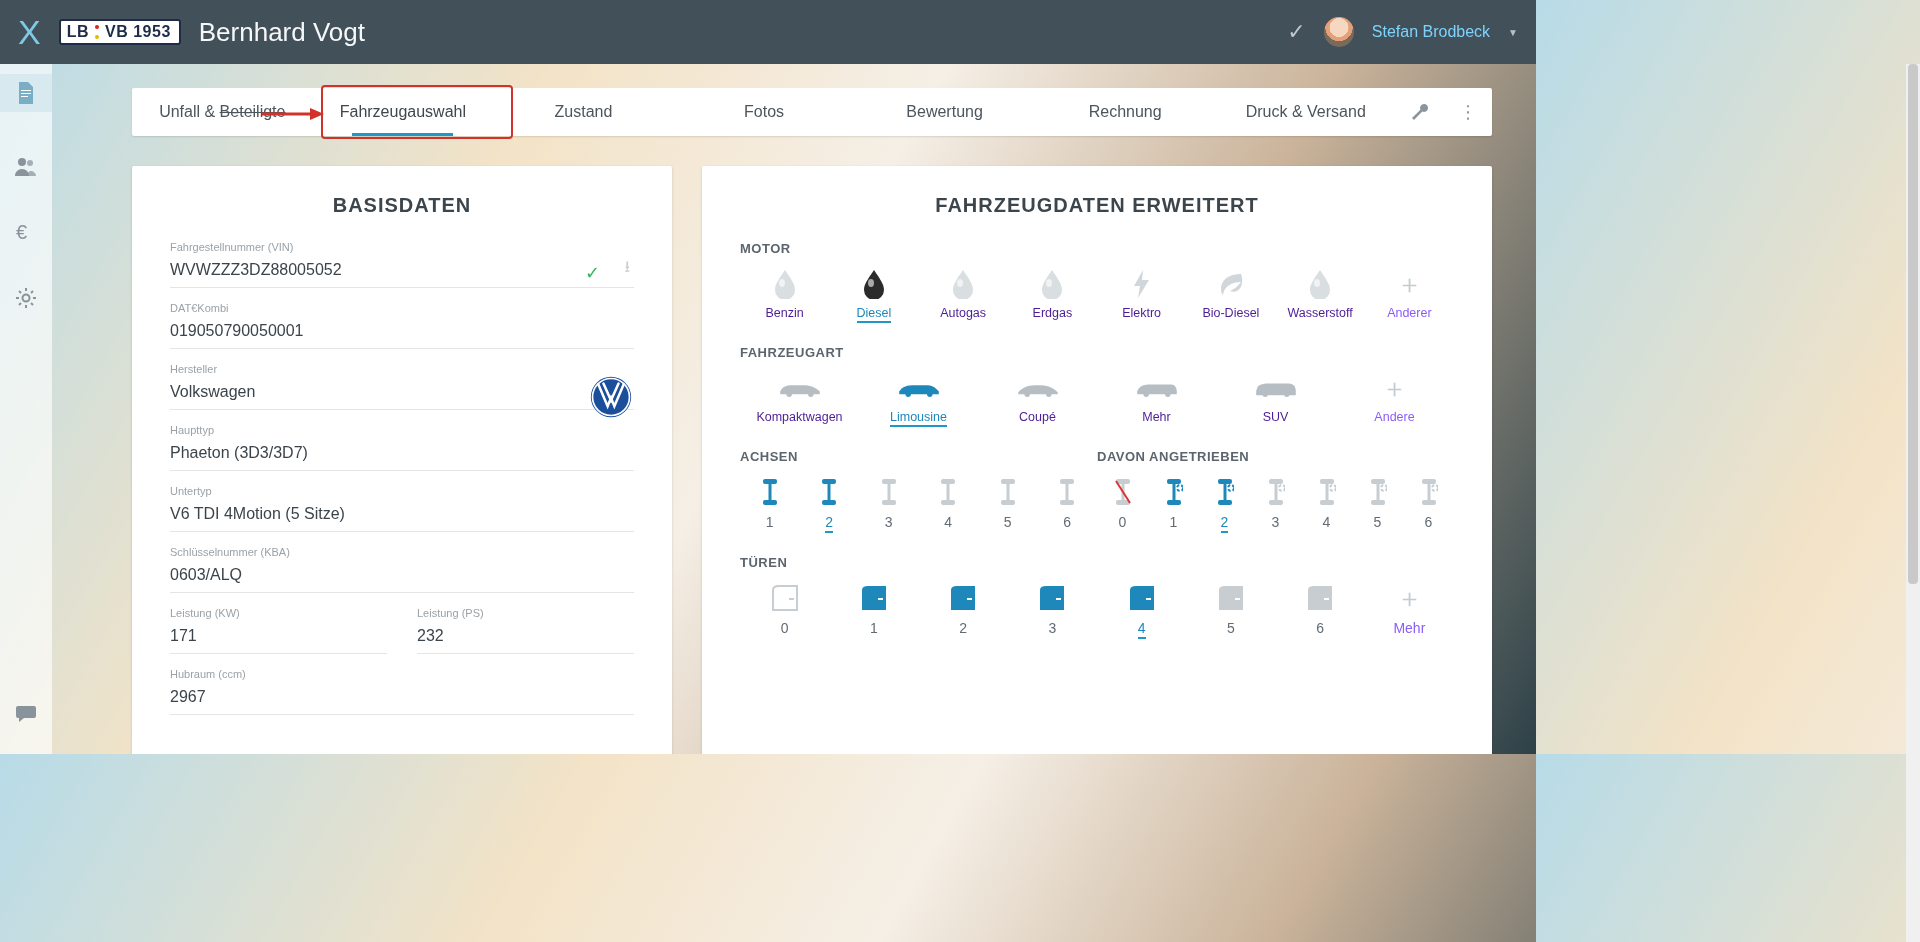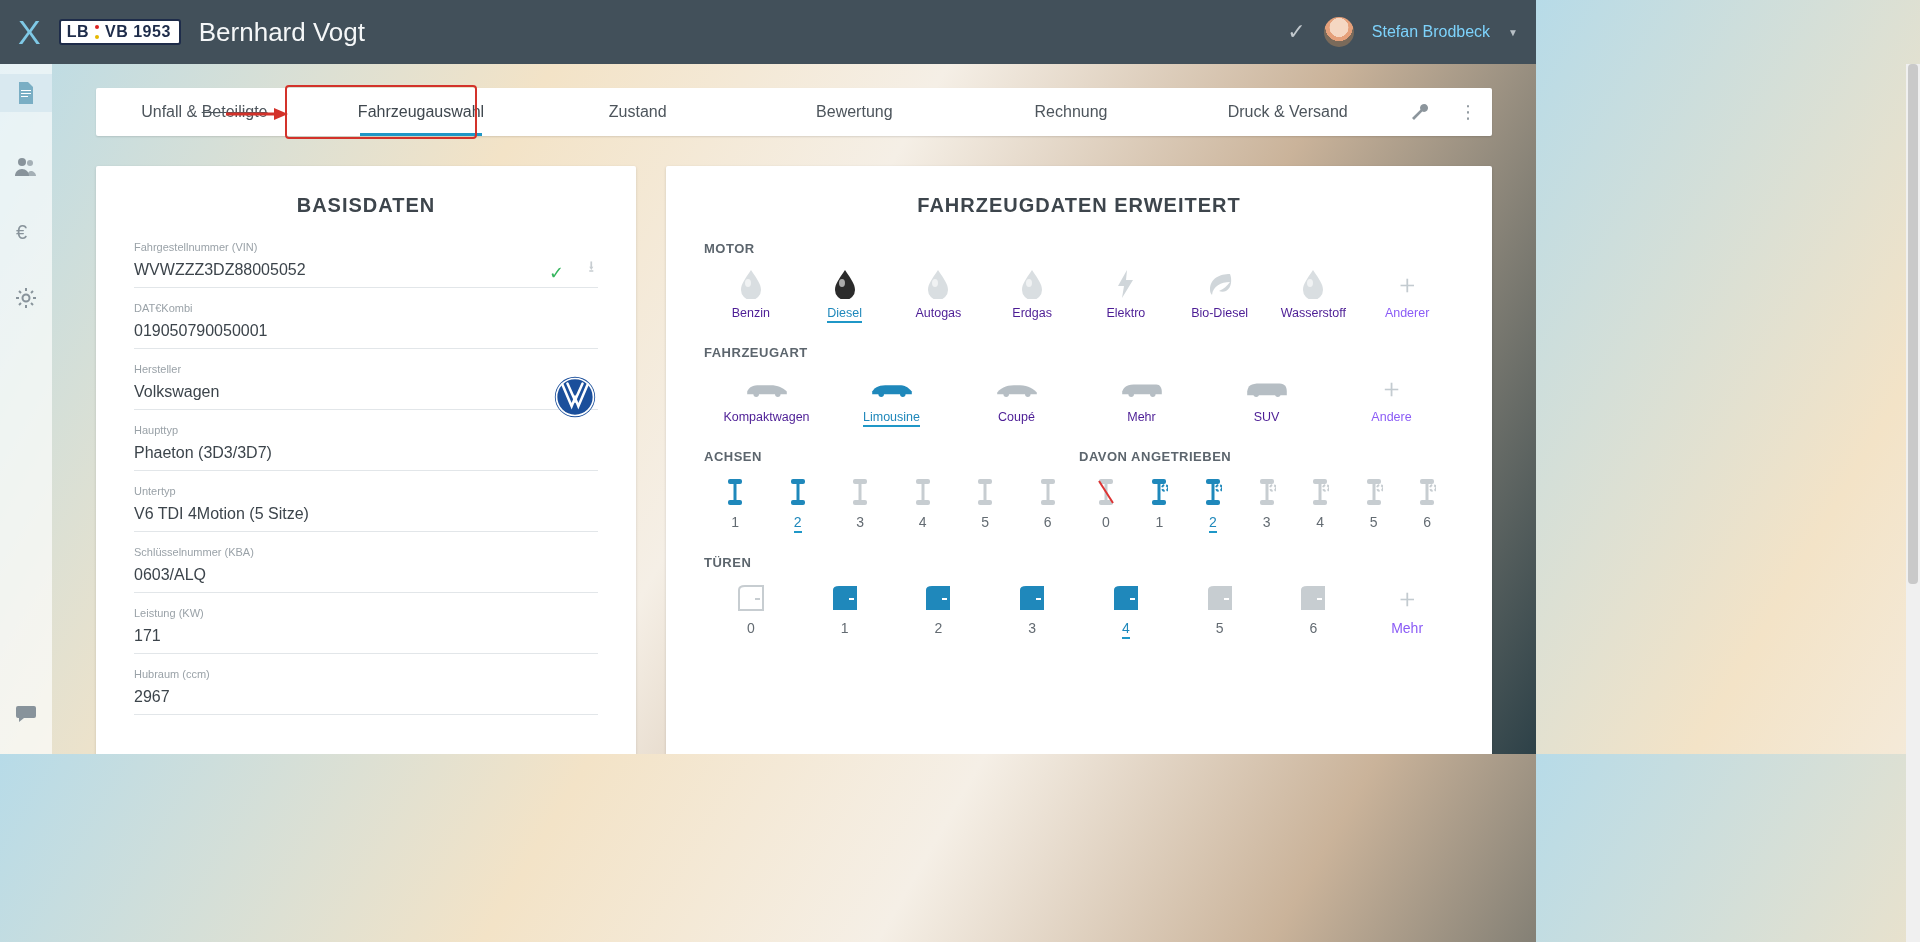--- a/index.html
+++ b/index.html
@@ -63,20 +63,21 @@
   }
   .rail .rail-item { width:24px; height:24px; display:flex; align-items:center; justify-content:center; }
   .rail .active { color:#6fa7bf; background:#d9e9f0; width:52px; height:38px; margin-top:-8px;}
   .rail .rail-bottom { margin-top:auto; margin-bottom:28px;}
 
   .content {
     flex:1;
     padding: 24px 44px 0 44px;
     overflow:auto;
     position:relative;
+    margin-left:36px;
   }
 
   
   .scroll-inner{ width:100%; }
 
   
   .tabs {
     background:#fff;
     height:48px;
     display:flex;
@@ -245,20 +246,23 @@
       <div class="tab strike">
         <span><span>Unfall &amp; </span><span class="part2">Beteiligte</span></span>
       </div>
       <div class="tab active">
             <span>Fahrzeugauswahl</span>
           </div>
       <div class="tab">
             <span>Zustand</span>
           </div>
       <div class="tab">
+            <span>Fotos</span>
+          </div>
+      <div class="tab">
             <span>Bewertung</span>
           </div>
       <div class="tab">
             <span>Rechnung</span>
           </div>
       <div class="tab">
             <span>Druck &amp; Versand</span>
           </div>
       <div class="tool-icon">
         <svg width="20" height="20" viewBox="0 0 20 20">
@@ -305,20 +309,24 @@
         </div>
         <div class="field">
           <div class="label">Schlüsselnummer (KBA)</div>
           <div class="value">0603/ALQ</div>
         </div>
         <div class="field-row">
           <div class="field">
             <div class="label">Leistung (KW)</div>
             <div class="value">171</div>
           </div>
+          <div class="field">
+            <div class="label">Leistung (PS)</div>
+            <div class="value">232</div>
+          </div>
         </div>
         <div class="field">
           <div class="label">Hubraum (ccm)</div>
           <div class="value">2967</div>
         </div>
 
         <div class="vw-logo">
           <svg viewBox="0 0 100 100">
                 <circle cx="50" cy="50" r="48" fill="#1b4f9b"></circle>
                 <circle cx="50" cy="50" r="44" fill="none" stroke="#fff" stroke-width="4"></circle>

